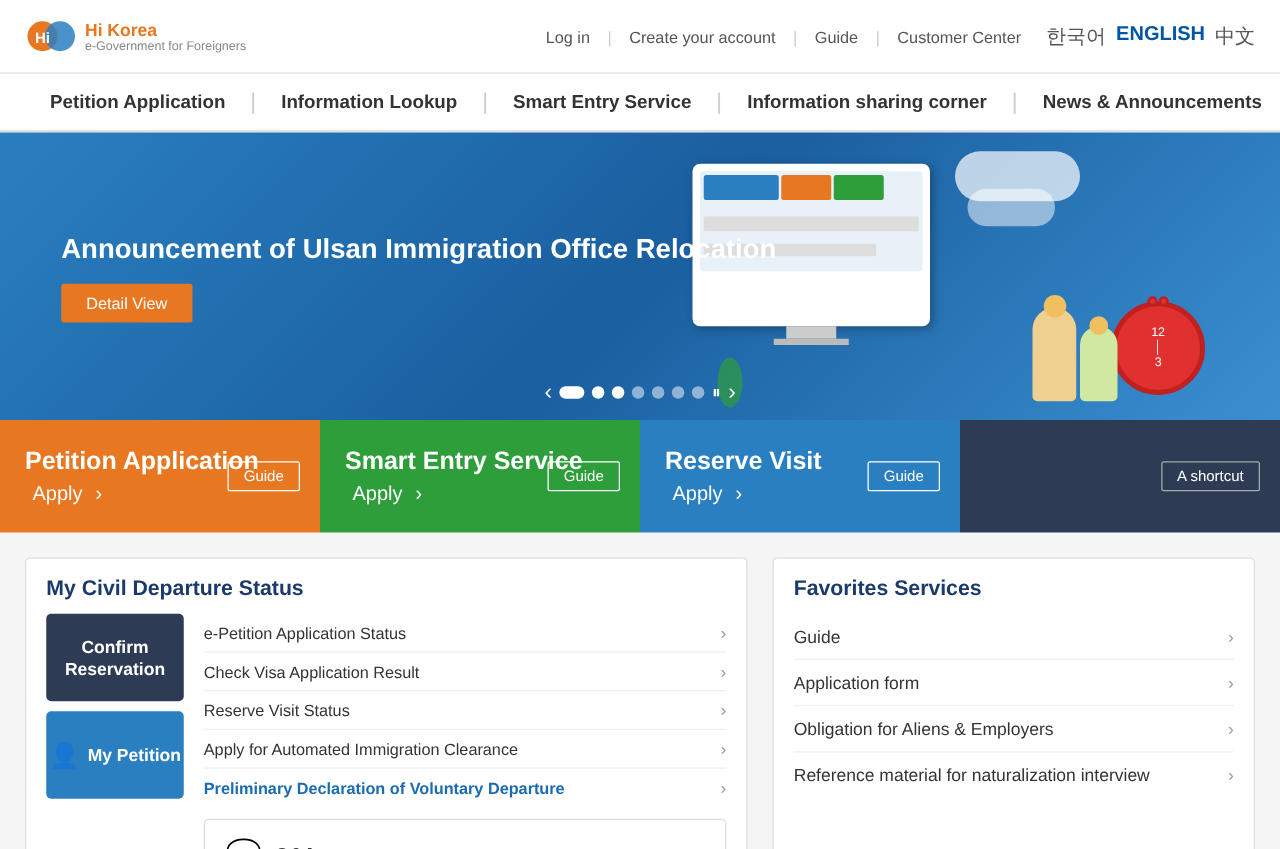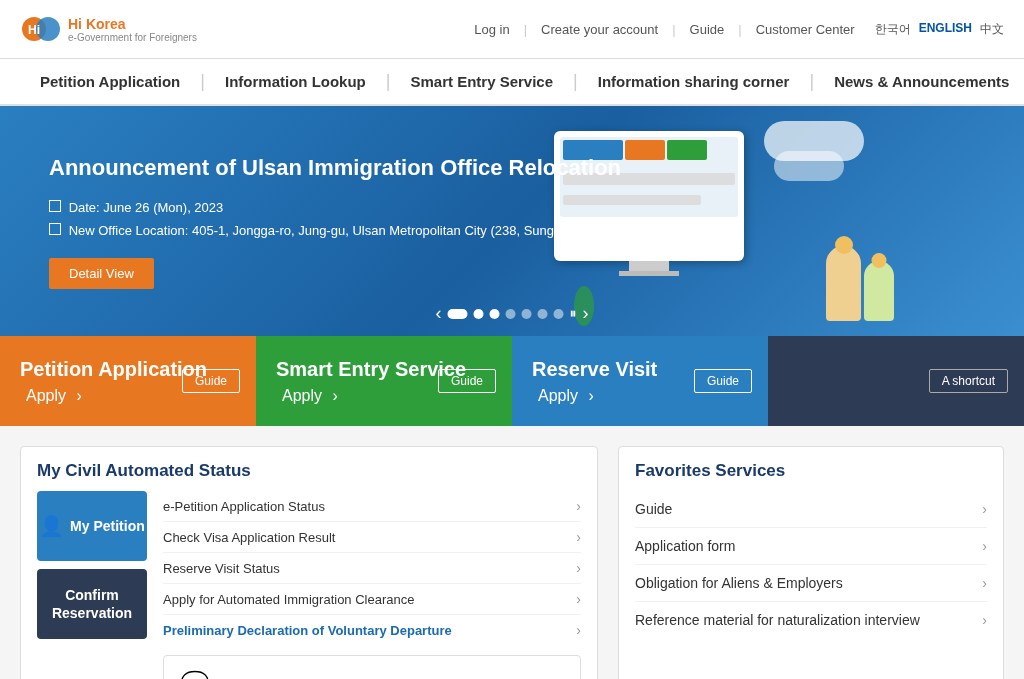--- a/index.html
+++ b/index.html
@@ -6,21 +6,21 @@
     body { font-family: Arial, sans-serif; font-size: 14px; color: #333; background: #fff; width: 1024px; }
 
     
     .top-bar {
       display: flex; align-items: center; justify-content: space-between;
       padding: 8px 20px; border-bottom: 1px solid #ddd;
     }
     .logo { display: flex; align-items: center; gap: 6px; }
     .top-links { display: flex; gap: 14px; font-size: 13px; color: #555; }
     .top-links span { cursor: pointer; }
-    .lang-links { display: flex; gap: 8px; font-size: 12px; }
+    .lang-links { display: flex; gap: 8px; font-size: 16px; }
     .lang-links span { cursor: pointer; }
     .lang-en { font-weight: bold; color: #0055a5; }
 
     
     .main-nav {
       display: flex; align-items: center; justify-content: space-around;
       border-bottom: 2px solid #e0e0e0; padding: 0 20px;
       background: #fff;
     }
     .nav-item {
@@ -173,26 +173,20 @@
   <span class="nav-item">Smart Entry Service</span>
   <span class="nav-divider">|</span>
   <span class="nav-item">Information sharing corner</span>
   <span class="nav-divider">|</span>
   <span class="nav-item">News &amp; Announcements</span>
 </nav>
 
 <div class="hero">
   <div class="hero-content">
     <div class="hero-title">Announcement of Ulsan Immigration Office Relocation</div>
-    <div class="hero-info">
-      <span class="hero-checkbox"></span>
-      <span>Date: June 26 (Mon), 2023</span><br>
-      <span class="hero-checkbox"></span>
-      <span>New Office Location: 405-1, Jongga-ro, Jung-gu, Ulsan Metropolitan City (238, Sungan-dong)</span>
-    </div>
     <button class="detail-btn">Detail View</button>
   </div>
 
   <div class="hero-visual">
 
     <div style="position:absolute;right:280px;top:25px;">
       <div style="width:190px;height:130px;background:#fff;border-radius:6px;box-shadow:2px 2px 8px rgba(0,0,0,0.3);padding:6px;">
         <div style="background:#e8f0f8;width:100%;height:80px;border-radius:3px;overflow:hidden;display:flex;flex-wrap:wrap;gap:2px;padding:3px;">
           <div style="background:#2a7fc1;width:60px;height:20px;border-radius:2px;"></div>
           <div style="background:#e87722;width:40px;height:20px;border-radius:2px;"></div>
@@ -203,20 +197,27 @@
       </div>
       <div style="width:40px;height:10px;background:#ccc;margin:0 auto;"></div>
       <div style="width:60px;height:5px;background:#bbb;margin:0 auto;"></div>
     </div>
 
     <div style="position:absolute;right:160px;top:15px;">
       <div style="width:100px;height:40px;background:rgba(255,255,255,0.7);border-radius:50px;"></div>
       <div style="width:70px;height:30px;background:rgba(255,255,255,0.5);border-radius:50px;margin-top:-10px;margin-left:10px;"></div>
     </div>
 
+    <div style="position:absolute;right:60px;bottom:20px;">
+      <div style="width:75px;height:75px;background:#e03030;border-radius:50%;display:flex;align-items:center;justify-content:center;border:4px solid #c02020;position:relative;">
+        <div style="color:#fff;font-size:10px;text-align:center;line-height:1.2;">12<br>│<br>3</div>
+        <div style="position:absolute;top:-8px;left:25px;width:8px;height:8px;background:#e03030;border-radius:50%;border:2px solid #c02020;"></div>
+        <div style="position:absolute;top:-8px;right:25px;width:8px;height:8px;background:#e03030;border-radius:50%;border:2px solid #c02020;"></div>
+      </div>
+    </div>
 
     <div style="position:absolute;right:130px;bottom:15px;display:flex;align-items:flex-end;gap:3px;">
       <div style="width:35px;height:75px;background:#f0d090;border-radius:18px 18px 4px 4px;position:relative;">
         <div style="width:18px;height:18px;background:#f0c060;border-radius:50%;position:absolute;top:-10px;left:50%;transform:translateX(-50%);"></div>
       </div>
       <div style="width:30px;height:60px;background:#d0e8a0;border-radius:15px 15px 4px 4px;position:relative;">
         <div style="width:15px;height:15px;background:#f0c060;border-radius:50%;position:absolute;top:-8px;left:50%;transform:translateX(-50%);"></div>
       </div>
     </div>
 
@@ -262,29 +263,29 @@
     <button class="card-guide-btn">Guide</button>
   </div>
   <div class="service-card card-dark">
     <button class="card-guide-btn" style="border-color:#aaa;">A shortcut</button>
   </div>
 </div>
 
 <div class="main-content">
 
   <div class="civil-section">
-    <div class="section-title">My Civil Automated Status</div>
+    <div class="section-title">My Civil Departure Status</div>
     <div class="civil-body">
       <div class="petition-buttons">
+        <div class="petition-btn btn-dark">
+          <span style="text-align:center;line-height:1.3;">Confirm Reservation</span>
+        </div>
         <div class="petition-btn btn-blue">
           <span style="font-size:20px;">👤</span>
           <span>My Petition</span>
-        </div>
-        <div class="petition-btn btn-dark">
-          <span style="text-align:center;line-height:1.3;">Confirm Reservation</span>
         </div>
       </div>
       <div style="flex:1;">
         <div class="petition-list">
           <div class="petition-list-item">
             <span>e-Petition Application Status</span>
             <span class="chevron">›</span>
           </div>
           <div class="petition-list-item">
             <span>Check Visa Application Result</span>

